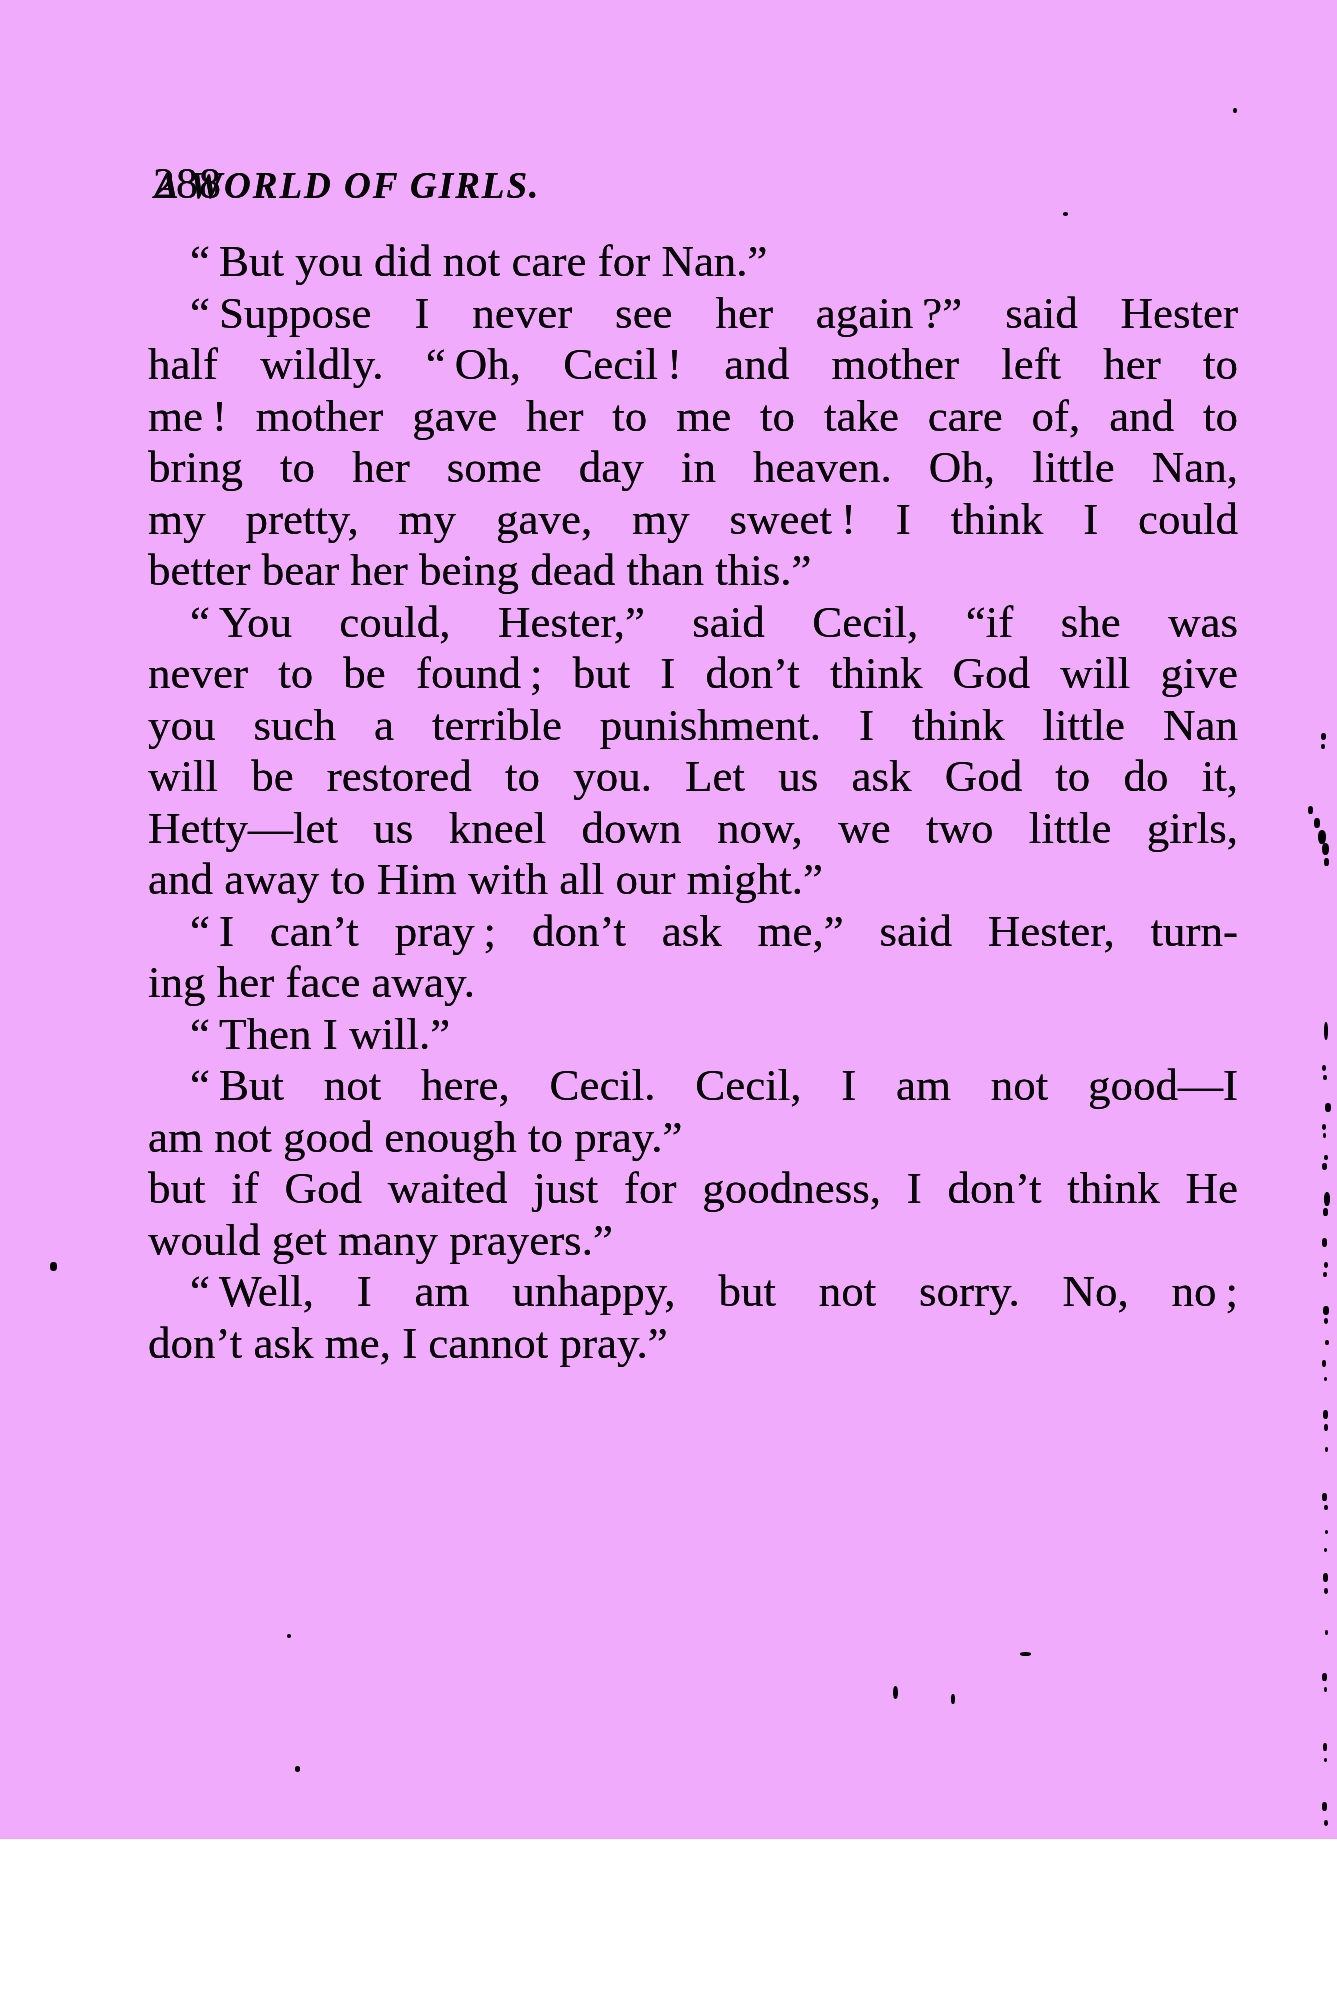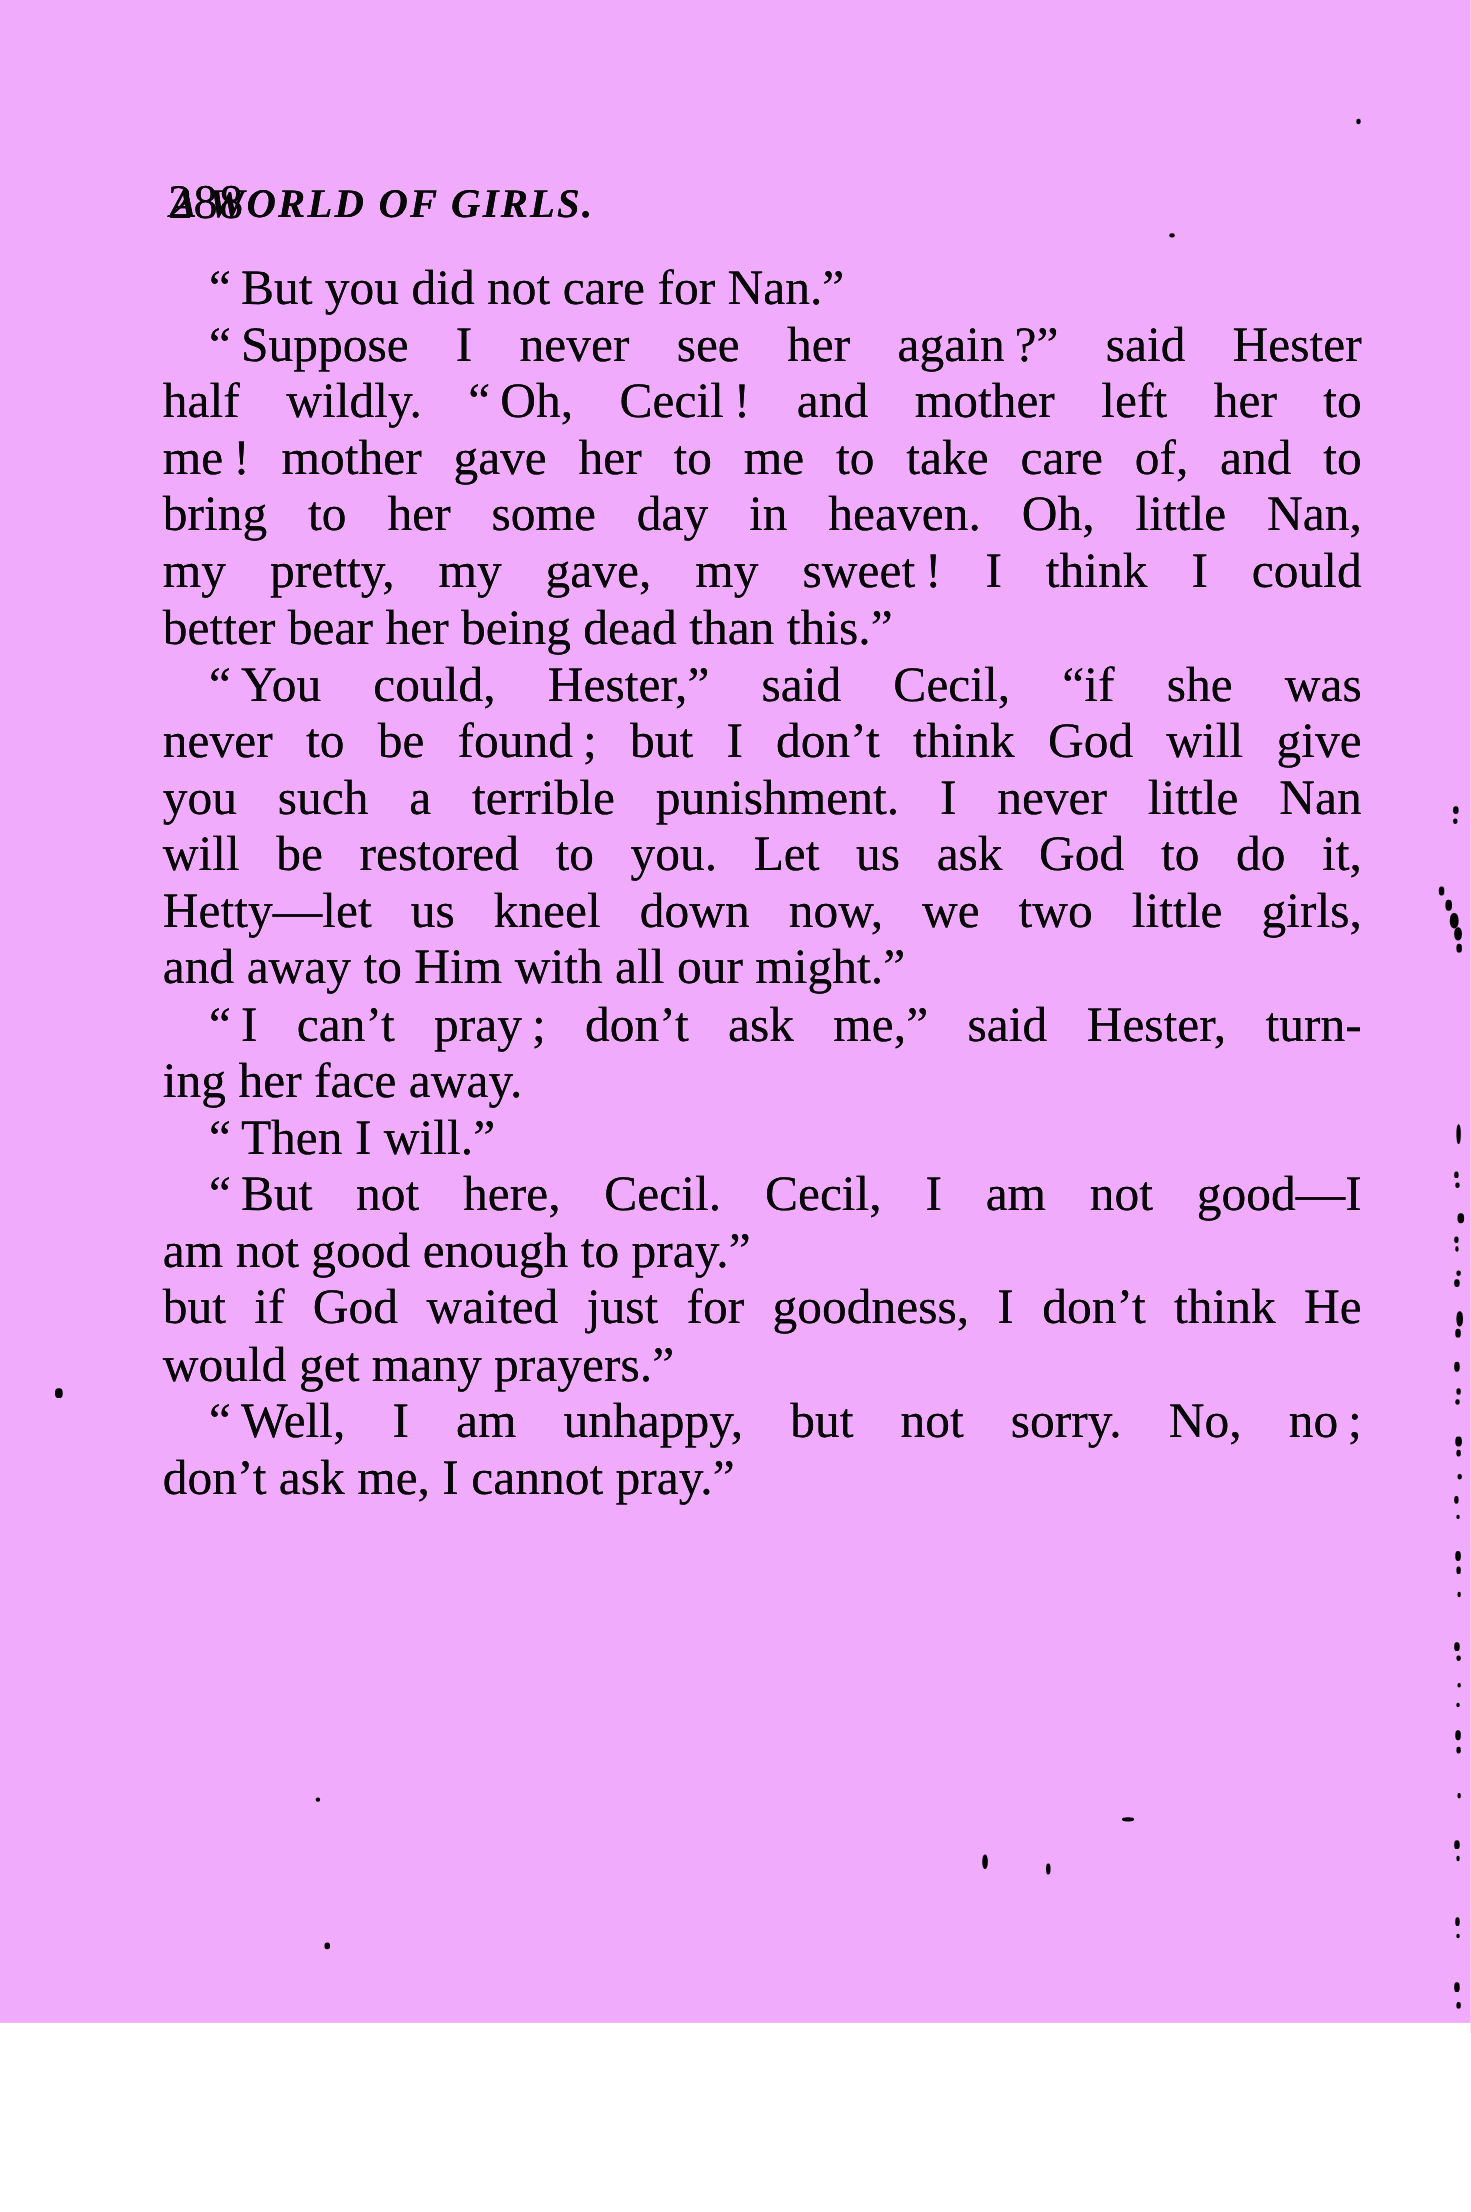--- a/index.html
+++ b/index.html
@@ -57,21 +57,21 @@
   <div class="body-text">
       <div class="ln i">“ But you did not care for Nan.”</div>
       <div class="ln i j">“ Suppose I never see her again ?” said Hester</div>
       <div class="ln j">half wildly. “ Oh, Cecil ! and mother left her to</div>
       <div class="ln j">me ! mother gave her to me to take care of, and to</div>
       <div class="ln j">bring to her some day in heaven. Oh, little Nan,</div>
       <div class="ln j">my pretty, my gave, my sweet ! I think I could</div>
       <div class="ln">better bear her being dead than this.”</div>
       <div class="ln i j">“ You could, Hester,” said Cecil, “if she was</div>
       <div class="ln j">never to be found ; but I don’t think God will give</div>
-      <div class="ln j">you such a terrible punishment. I never little Nan</div>
+      <div class="ln j">you such a terrible punishment. I think little Nan</div>
       <div class="ln j">will be restored to you. Let us ask God to do it,</div>
       <div class="ln j">Hetty—let us kneel down now, we two little girls,</div>
       <div class="ln">and away to Him with all our might.”</div>
       <div class="ln i j">“ I can’t pray ; don’t ask me,” said Hester, turn-</div>
       <div class="ln">ing her face away.</div>
       <div class="ln i">“ Then I will.”</div>
       <div class="ln i j">“ But not here, Cecil. Cecil, I am not good—I</div>
       <div class="ln">am not good enough to pray.”</div>
       <div class="ln j">but if God waited just for goodness, I don’t think He</div>
       <div class="ln">would get many prayers.”</div>

